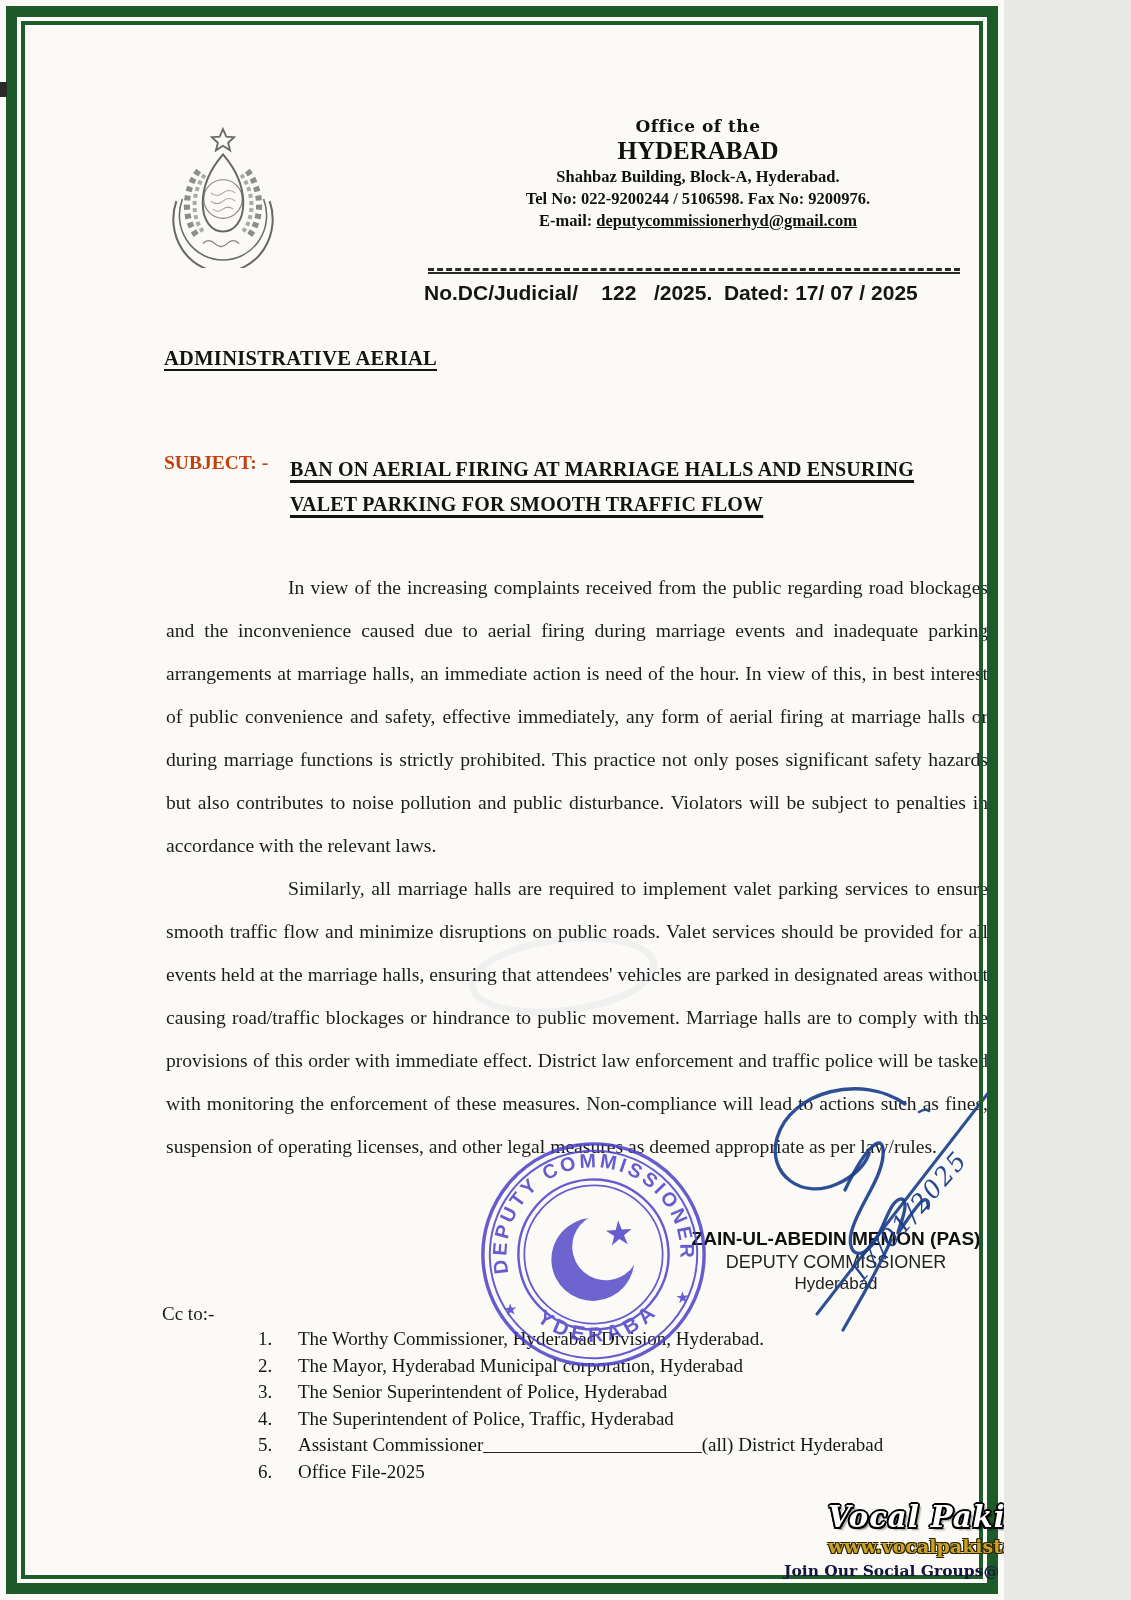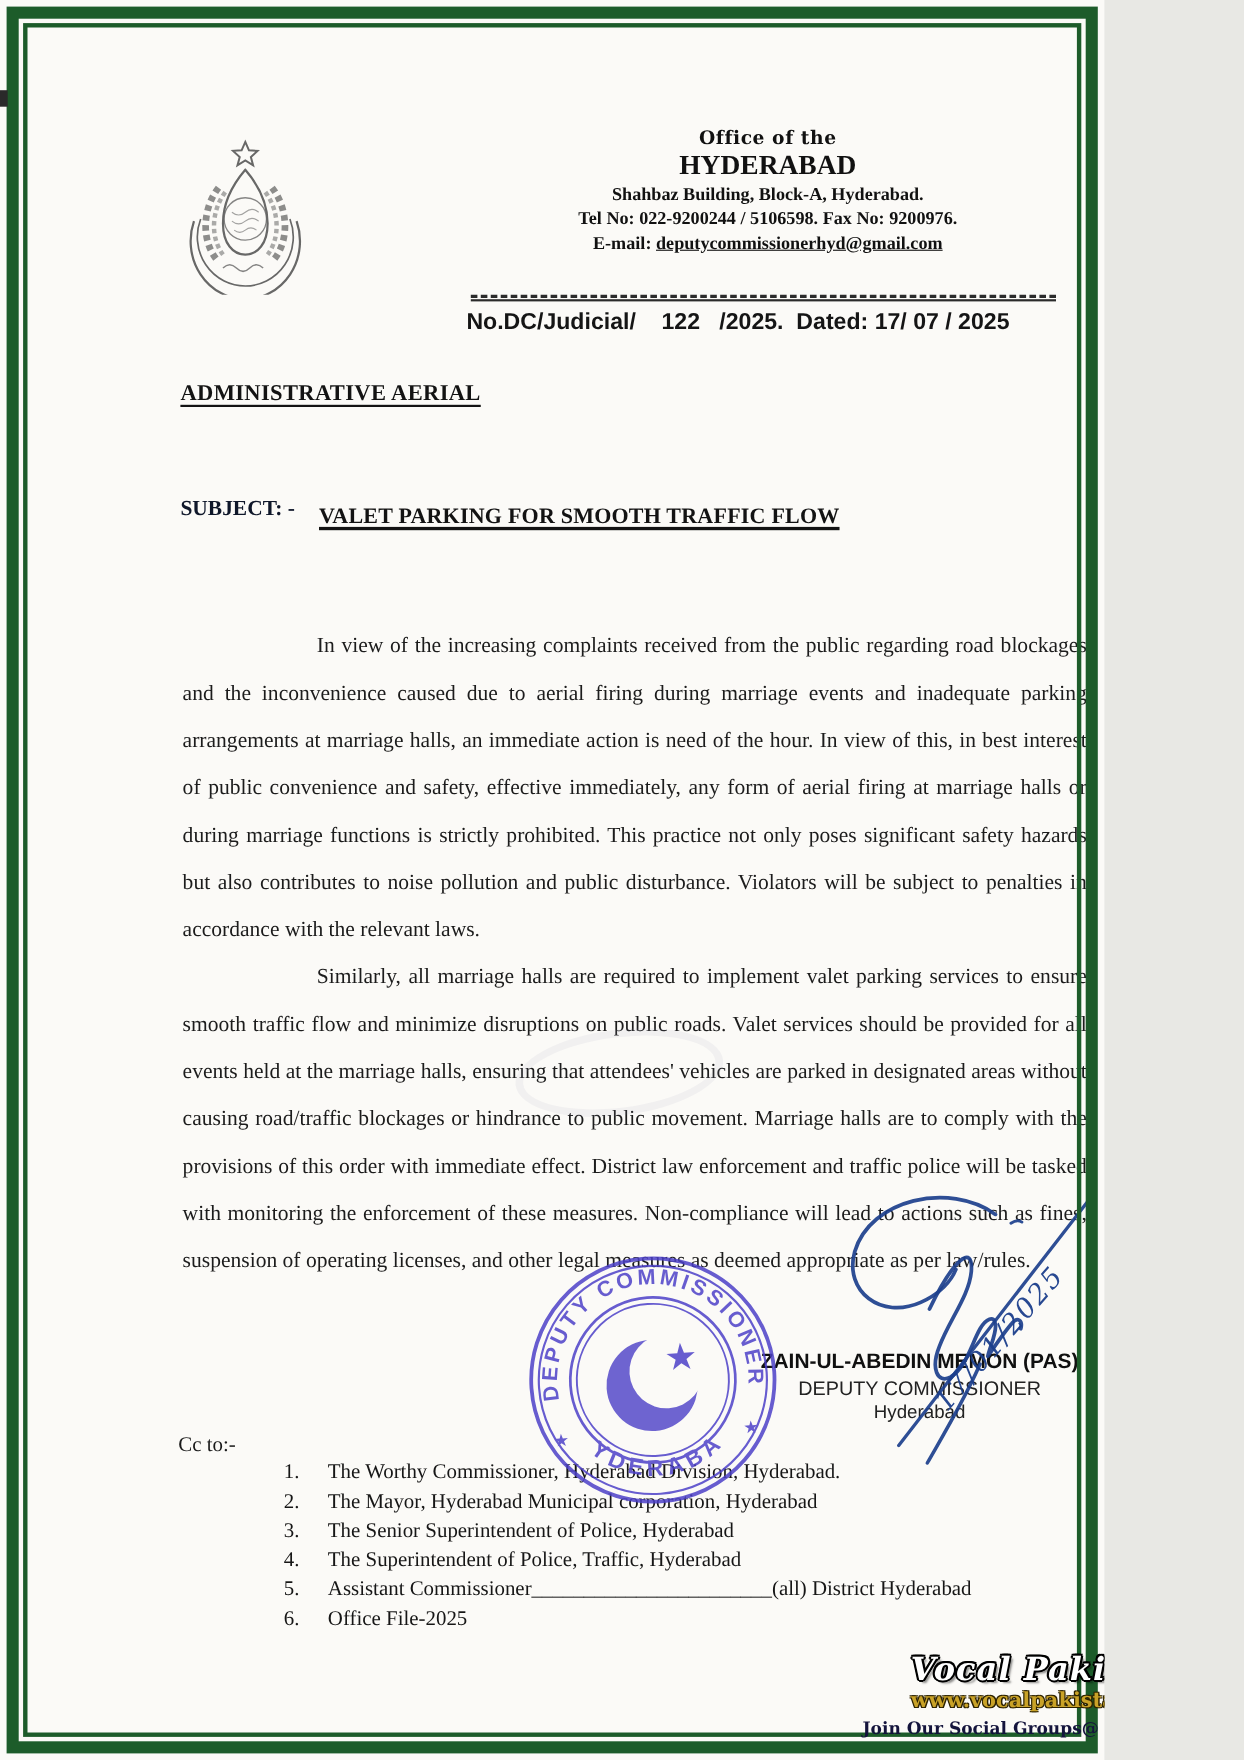--- a/index.html
+++ b/index.html
@@ -27,21 +27,21 @@
   .dc-city{font-family:"Liberation Serif",serif;font-weight:bold;font-size:25px;line-height:30px;}
   .addr,.tel,.email-line{font-family:"Liberation Serif",serif;font-weight:bold;font-size:16.5px;line-height:22px;}
   .email-line .email{text-decoration:underline;}
   .dash-sep{position:absolute;left:428px;top:268px;width:532px;height:6px;border-top:3px dashed #2b2b2b;border-bottom:2px solid #2b2b2b;}
   .ref-line{position:absolute;left:424px;top:281px;font-family:"Liberation Sans",sans-serif;font-weight:bold;font-size:21px;color:#151515;white-space:pre;}
 
   .admin-order{position:absolute;left:164px;top:347px;font-size:20.5px;font-weight:bold;color:#131313;
     text-decoration:underline;text-decoration-thickness:2px;text-underline-offset:4px;letter-spacing:.3px;}
 
   .subject-row{position:absolute;left:164px;top:452px;width:830px;display:flex;}
-  .subject-label{font-weight:bold;font-size:19.5px;color:#0f172a;width:126px;flex:none;}
+  .subject-label{font-weight:bold;font-size:19.5px;color:#c2410c;width:126px;flex:none;}
   .subject-text{font-weight:bold;font-size:20px;color:#131313;line-height:35px;}
   .subject-text div{text-decoration:underline;text-decoration-thickness:2.5px;text-underline-offset:4px;letter-spacing:.2px;}
 
   .body-text{position:absolute;left:166px;top:566px;width:822px;color:var(--ink);}
   .body-text p{font-size:19.6px;line-height:43px;text-align:justify;text-indent:122px;margin:0;}
 
   
   .ghost{position:absolute;left:468px;top:936px;width:190px;height:78px;border:7px solid #9aa0b8;border-radius:50%;opacity:.10;transform:rotate(-7deg);}
 
   
@@ -118,20 +118,21 @@
     <div class="email-line"><span>E-mail: </span><span class="email">deputycommissionerhyd@gmail.com</span></div>
   </div>
   <div class="dash-sep"></div>
   <div class="ref-line">No.DC/Judicial/    122   /2025.  Dated: 17/ 07 / 2025</div>
 
   <div class="admin-order">ADMINISTRATIVE AERIAL</div>
 
   <div class="subject-row">
     <div class="subject-label">SUBJECT: -</div>
     <div class="subject-text">
+      <div>BAN ON AERIAL FIRING AT MARRIAGE HALLS AND ENSURING</div>
       <div>VALET PARKING FOR SMOOTH TRAFFIC FLOW</div>
     </div>
   </div>
 
   <div class="body-text">
     <p>In view of the increasing complaints received from the public regarding road blockages and the inconvenience caused due to aerial firing during marriage events and inadequate parking arrangements at marriage halls, an immediate action is need of the hour. In view of this, in best interest of public convenience and safety, effective immediately, any form of aerial firing at marriage halls or during marriage functions is strictly prohibited. This practice not only poses significant safety hazards but also contributes to noise pollution and public disturbance. Violators will be subject to penalties in accordance with the relevant laws.</p>
     <p>Similarly, all marriage halls are required to implement valet parking services to ensure smooth traffic flow and minimize disruptions on public roads. Valet services should be provided for all events held at the marriage halls, ensuring that attendees' vehicles are parked in designated areas without causing road/traffic blockages or hindrance to public movement. Marriage halls are to comply with the provisions of this order with immediate effect. District law enforcement and traffic police will be tasked with monitoring the enforcement of these measures. Non-compliance will lead to actions such as fines, suspension of operating licenses, and other legal measures as deemed appropriate as per law/rules.</p>
   </div>
 
   <div class="ghost"></div>

